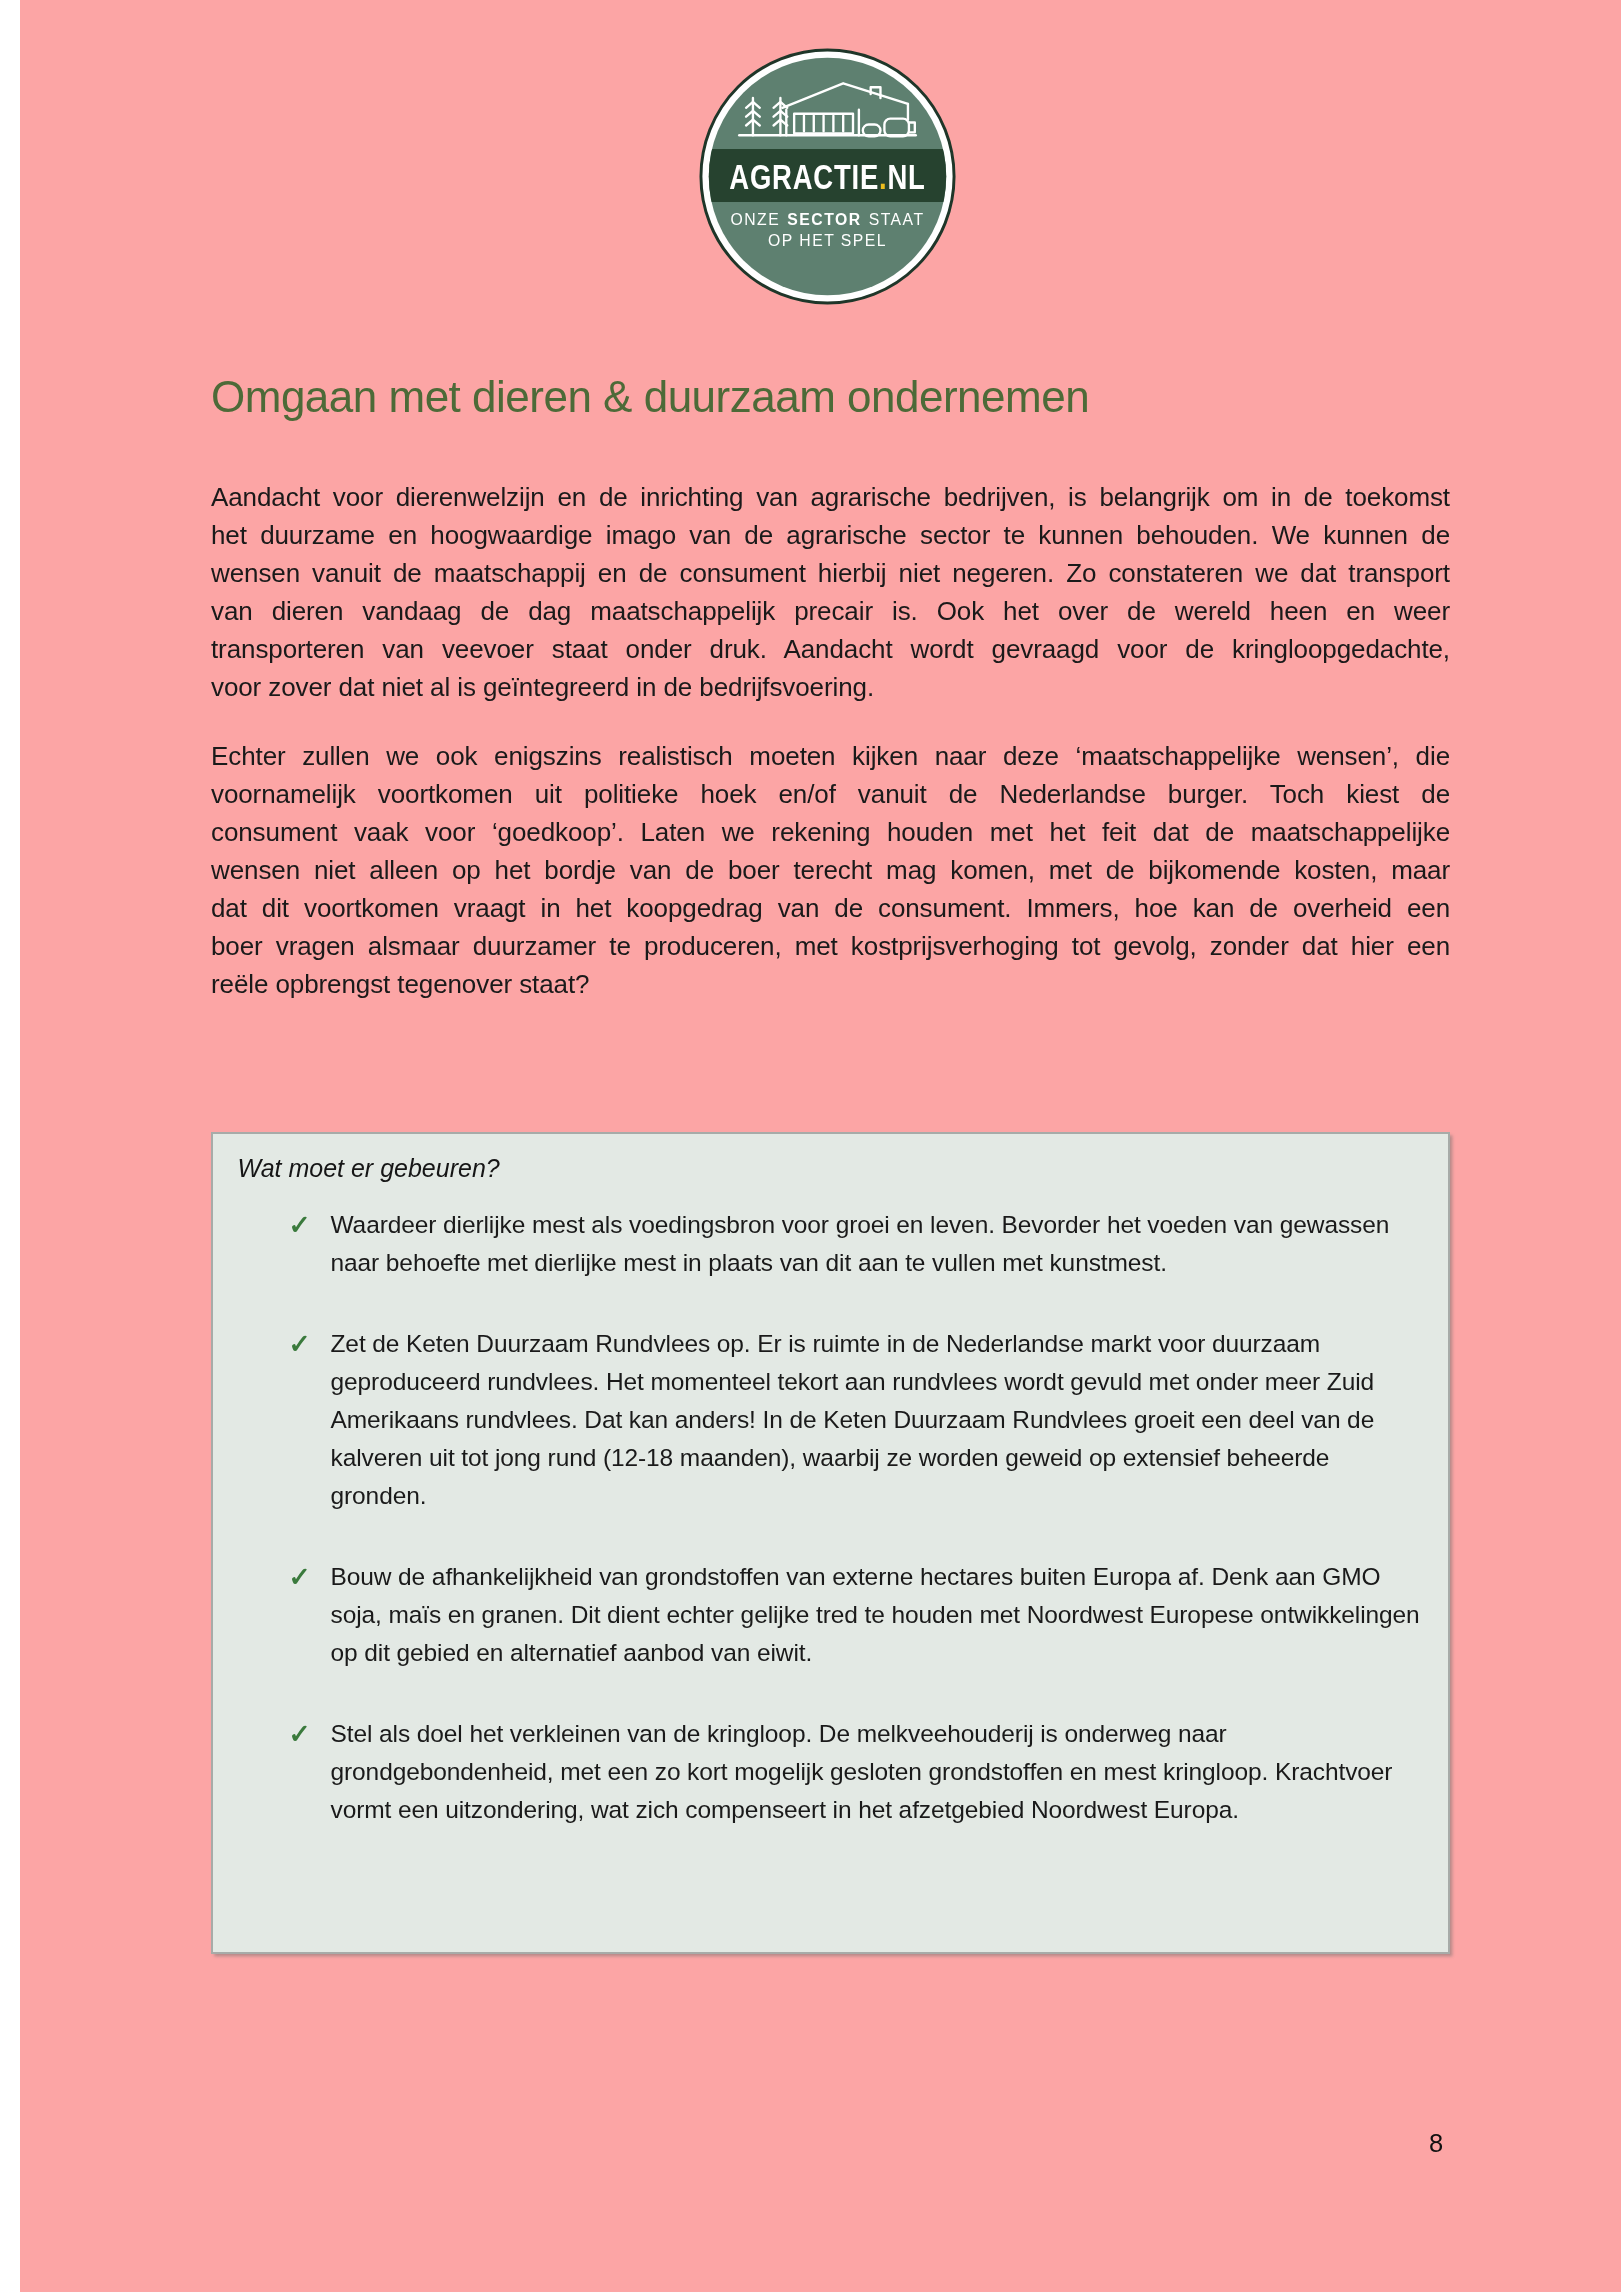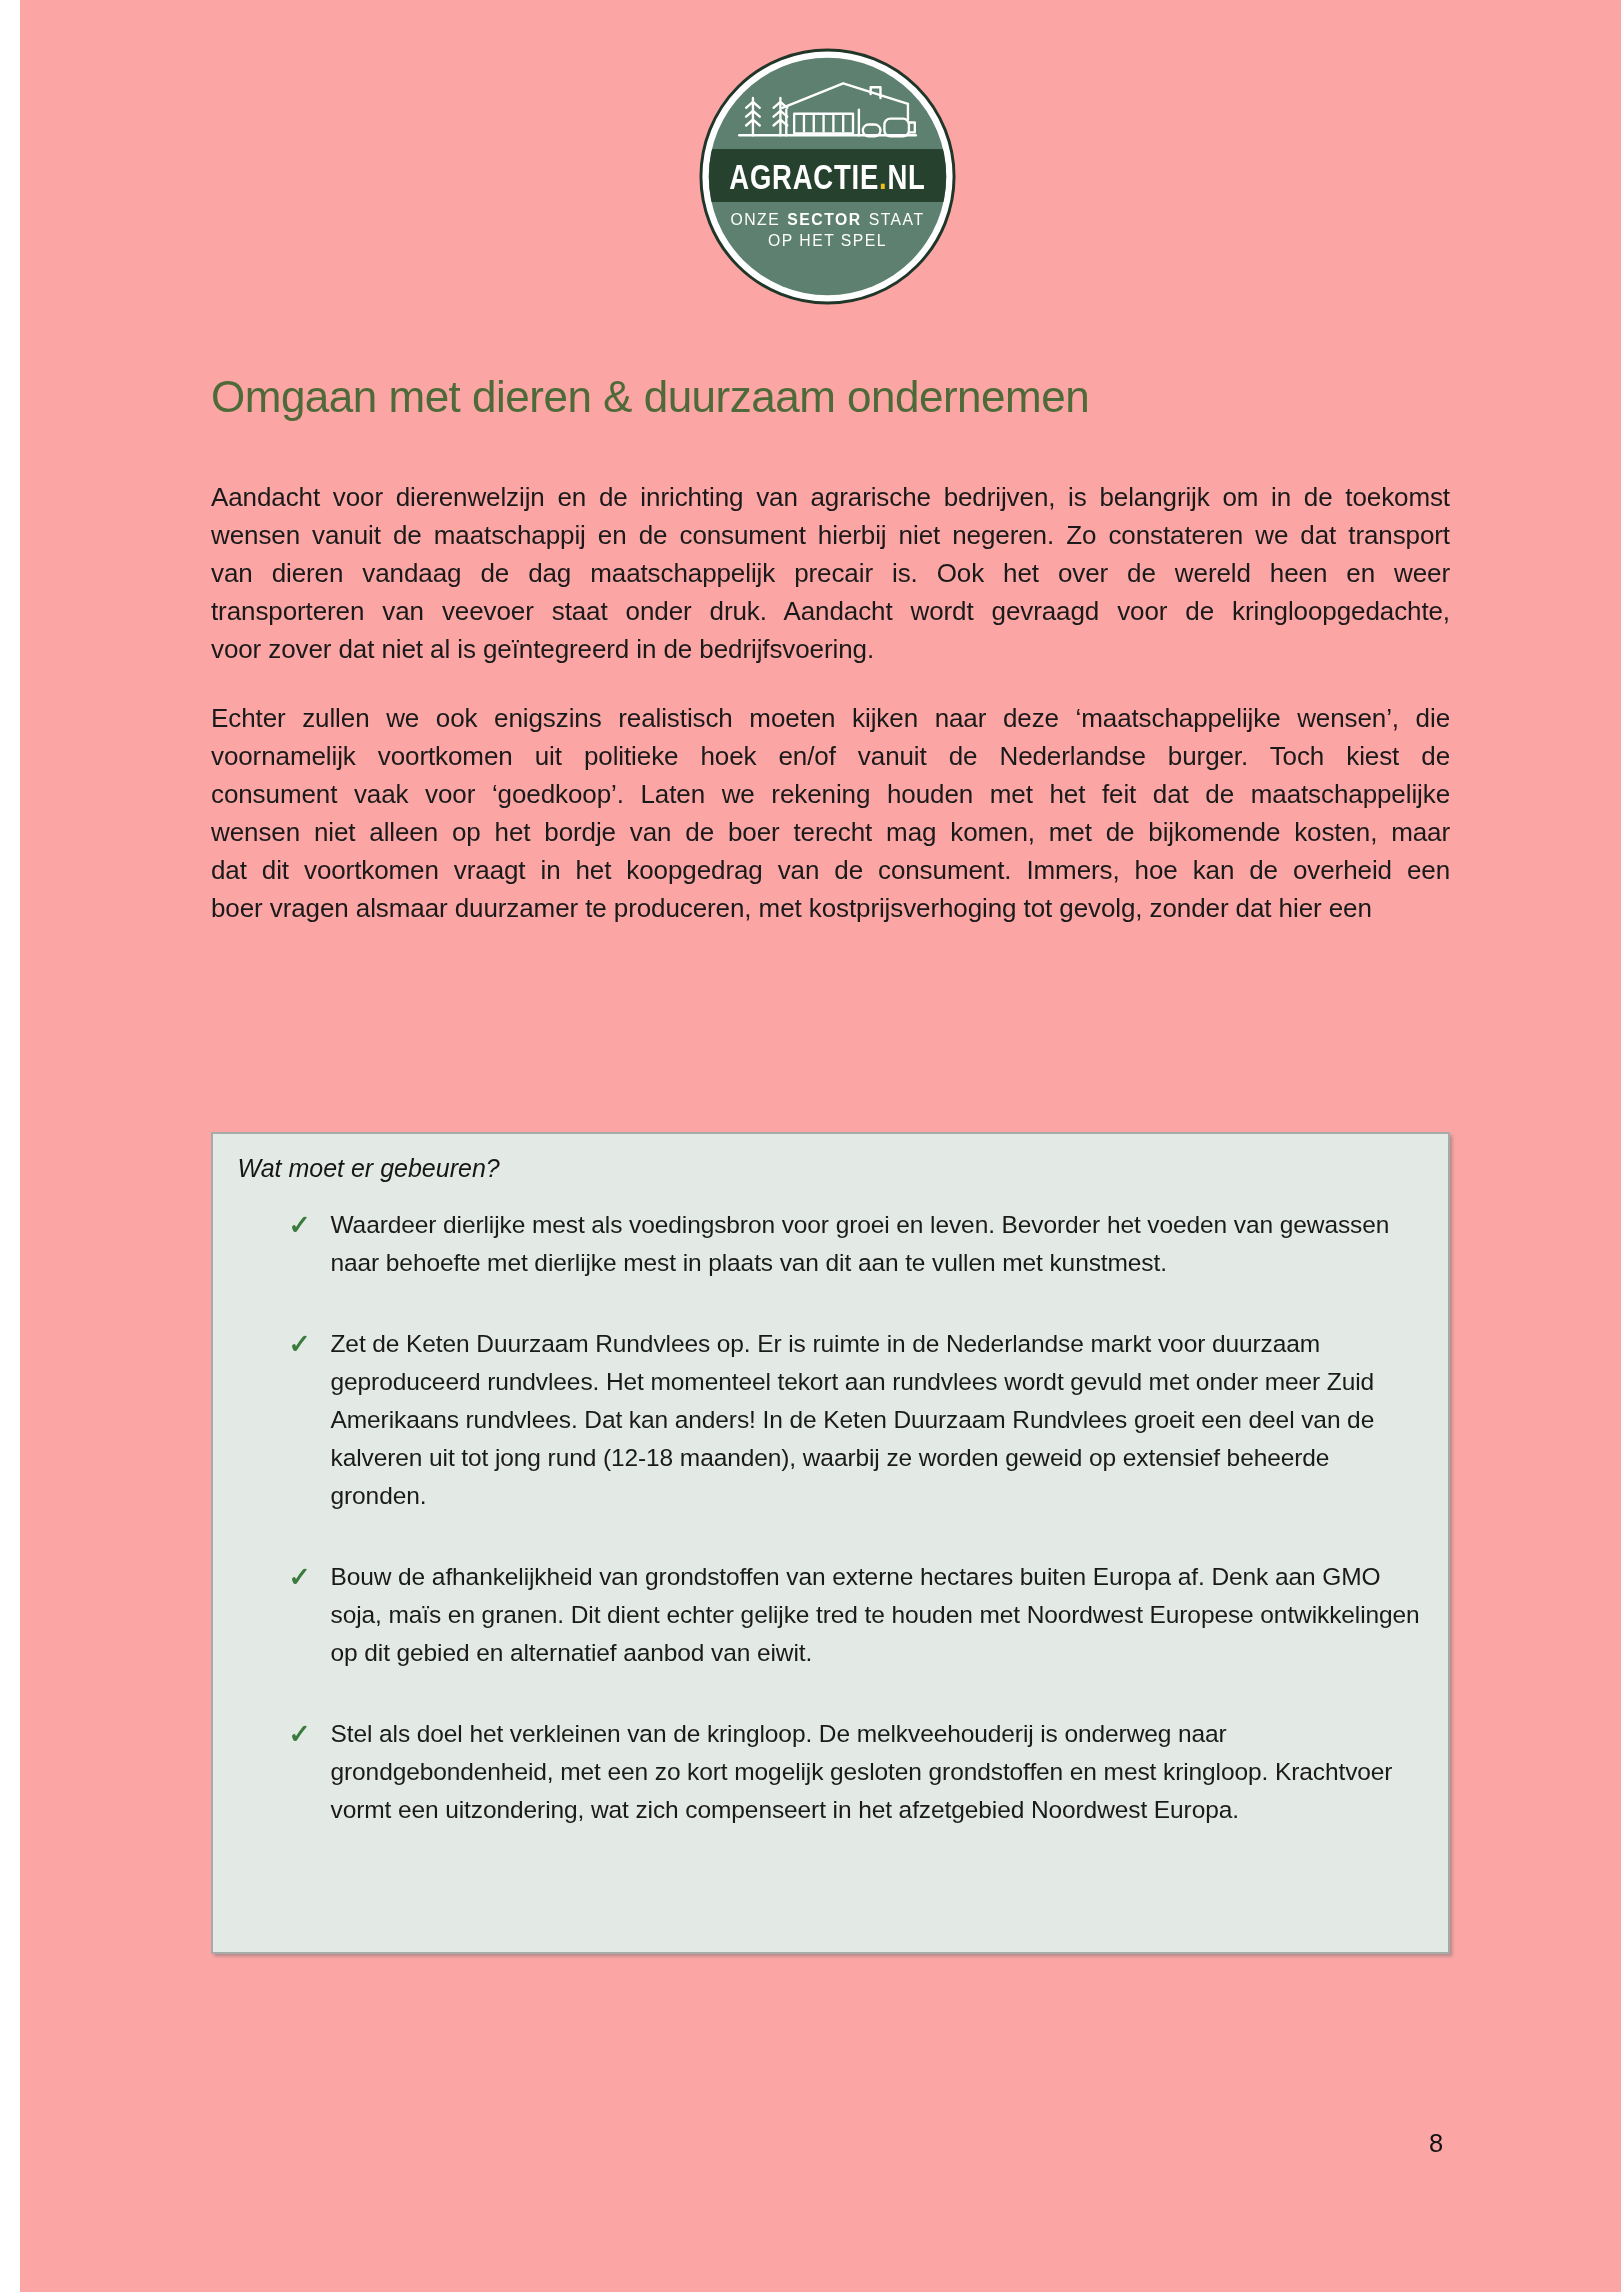--- a/index.html
+++ b/index.html
@@ -120,32 +120,34 @@
         <text transform="scale(0.92,1)" text-anchor="middle" font-size="17.5" fill="#ffffff" letter-spacing="1.6">OP HET SPEL</text>
       </g>
     </svg>
   </div>
 
   <h1 class="heading">Omgaan met dieren &amp; duurzaam ondernemen</h1>
 
   <div class="body-text">
     <div class="para">
         <div class="tline">Aandacht voor dierenwelzijn en de inrichting van agrarische bedrijven, is belangrijk om in de toekomst</div>
+        <div class="tline">het duurzame en hoogwaardige imago van de agrarische sector te kunnen behouden. We kunnen de</div>
         <div class="tline">wensen vanuit de maatschappij en de consument hierbij niet negeren. Zo constateren we dat transport</div>
         <div class="tline">van dieren vandaag de dag maatschappelijk precair is. Ook het over de wereld heen en weer</div>
         <div class="tline">transporteren van veevoer staat onder druk. Aandacht wordt gevraagd voor de kringloopgedachte,</div>
         <div class="tline">voor zover dat niet al is geïntegreerd in de bedrijfsvoering.</div>
       </div>
     <div class="para">
         <div class="tline">Echter zullen we ook enigszins realistisch moeten kijken naar deze ‘maatschappelijke wensen’, die</div>
         <div class="tline">voornamelijk voortkomen uit politieke hoek en/of vanuit de Nederlandse burger. Toch kiest de</div>
         <div class="tline">consument vaak voor ‘goedkoop’. Laten we rekening houden met het feit dat de maatschappelijke</div>
         <div class="tline">wensen niet alleen op het bordje van de boer terecht mag komen, met de bijkomende kosten, maar</div>
         <div class="tline">dat dit voortkomen vraagt in het koopgedrag van de consument. Immers, hoe kan de overheid een</div>
         <div class="tline">boer vragen alsmaar duurzamer te produceren, met kostprijsverhoging tot gevolg, zonder dat hier een</div>
+        <div class="tline">reële opbrengst tegenover staat?</div>
       </div>
   </div>
 
   <div class="callout">
     <div class="callout-title">Wat moet er gebeuren?</div>
     <ul class="checklist">
         <li><span class="check">✓</span><span><strong>Waardeer dierlijke mest als voedingsbron voor groei en leven</strong><span>. Bevorder het voeden van gewassen naar behoefte met dierlijke mest in plaats van dit aan te vullen met kunstmest.</span></span></li>
         <li><span class="check">✓</span><span><strong>Zet de Keten Duurzaam Rundvlees op</strong><span>. Er is ruimte in de Nederlandse markt voor duurzaam geproduceerd rundvlees. Het momenteel tekort aan rundvlees wordt gevuld met onder meer Zuid Amerikaans rundvlees. Dat kan anders! In de Keten Duurzaam Rundvlees groeit een deel van de kalveren uit tot jong rund (12-18 maanden), waarbij ze worden geweid op extensief beheerde gronden.</span></span></li>
         <li><span class="check">✓</span><span><strong>Bouw de afhankelijkheid van grondstoffen van externe hectares buiten Europa af</strong><span>. Denk aan GMO soja, maïs en granen. Dit dient echter gelijke tred te houden met Noordwest Europese ontwikkelingen op dit gebied en alternatief aanbod van eiwit.</span></span></li>
         <li><span class="check">✓</span><span><strong>Stel als doel het verkleinen van de kringloop</strong><span>. De melkveehouderij is onderweg naar grondgebondenheid, met een zo kort mogelijk gesloten grondstoffen en mest kringloop. Krachtvoer vormt een uitzondering, wat zich compenseert in het afzetgebied Noordwest Europa.</span></span></li>

